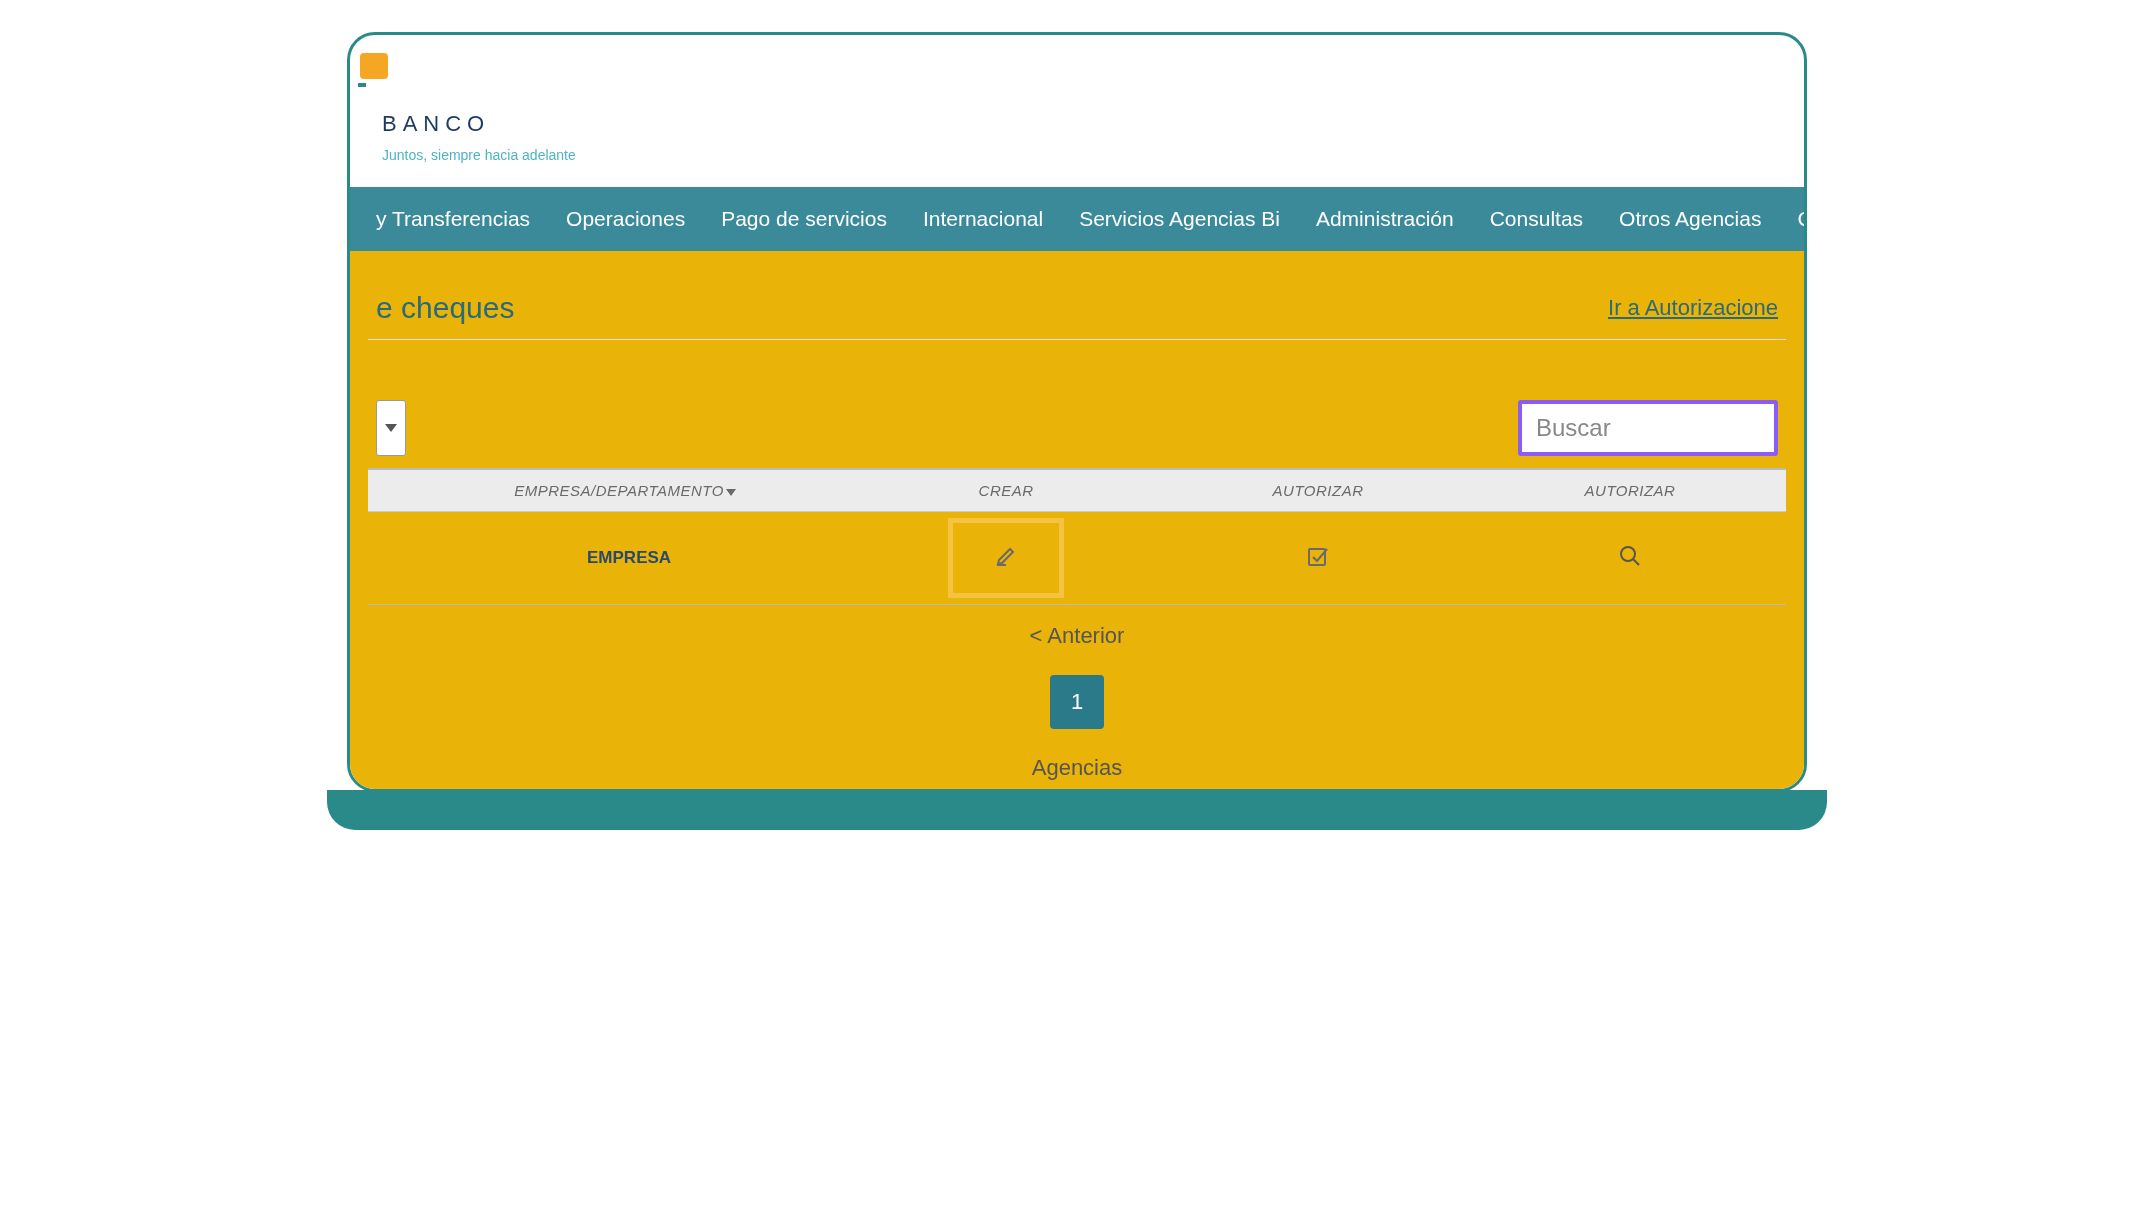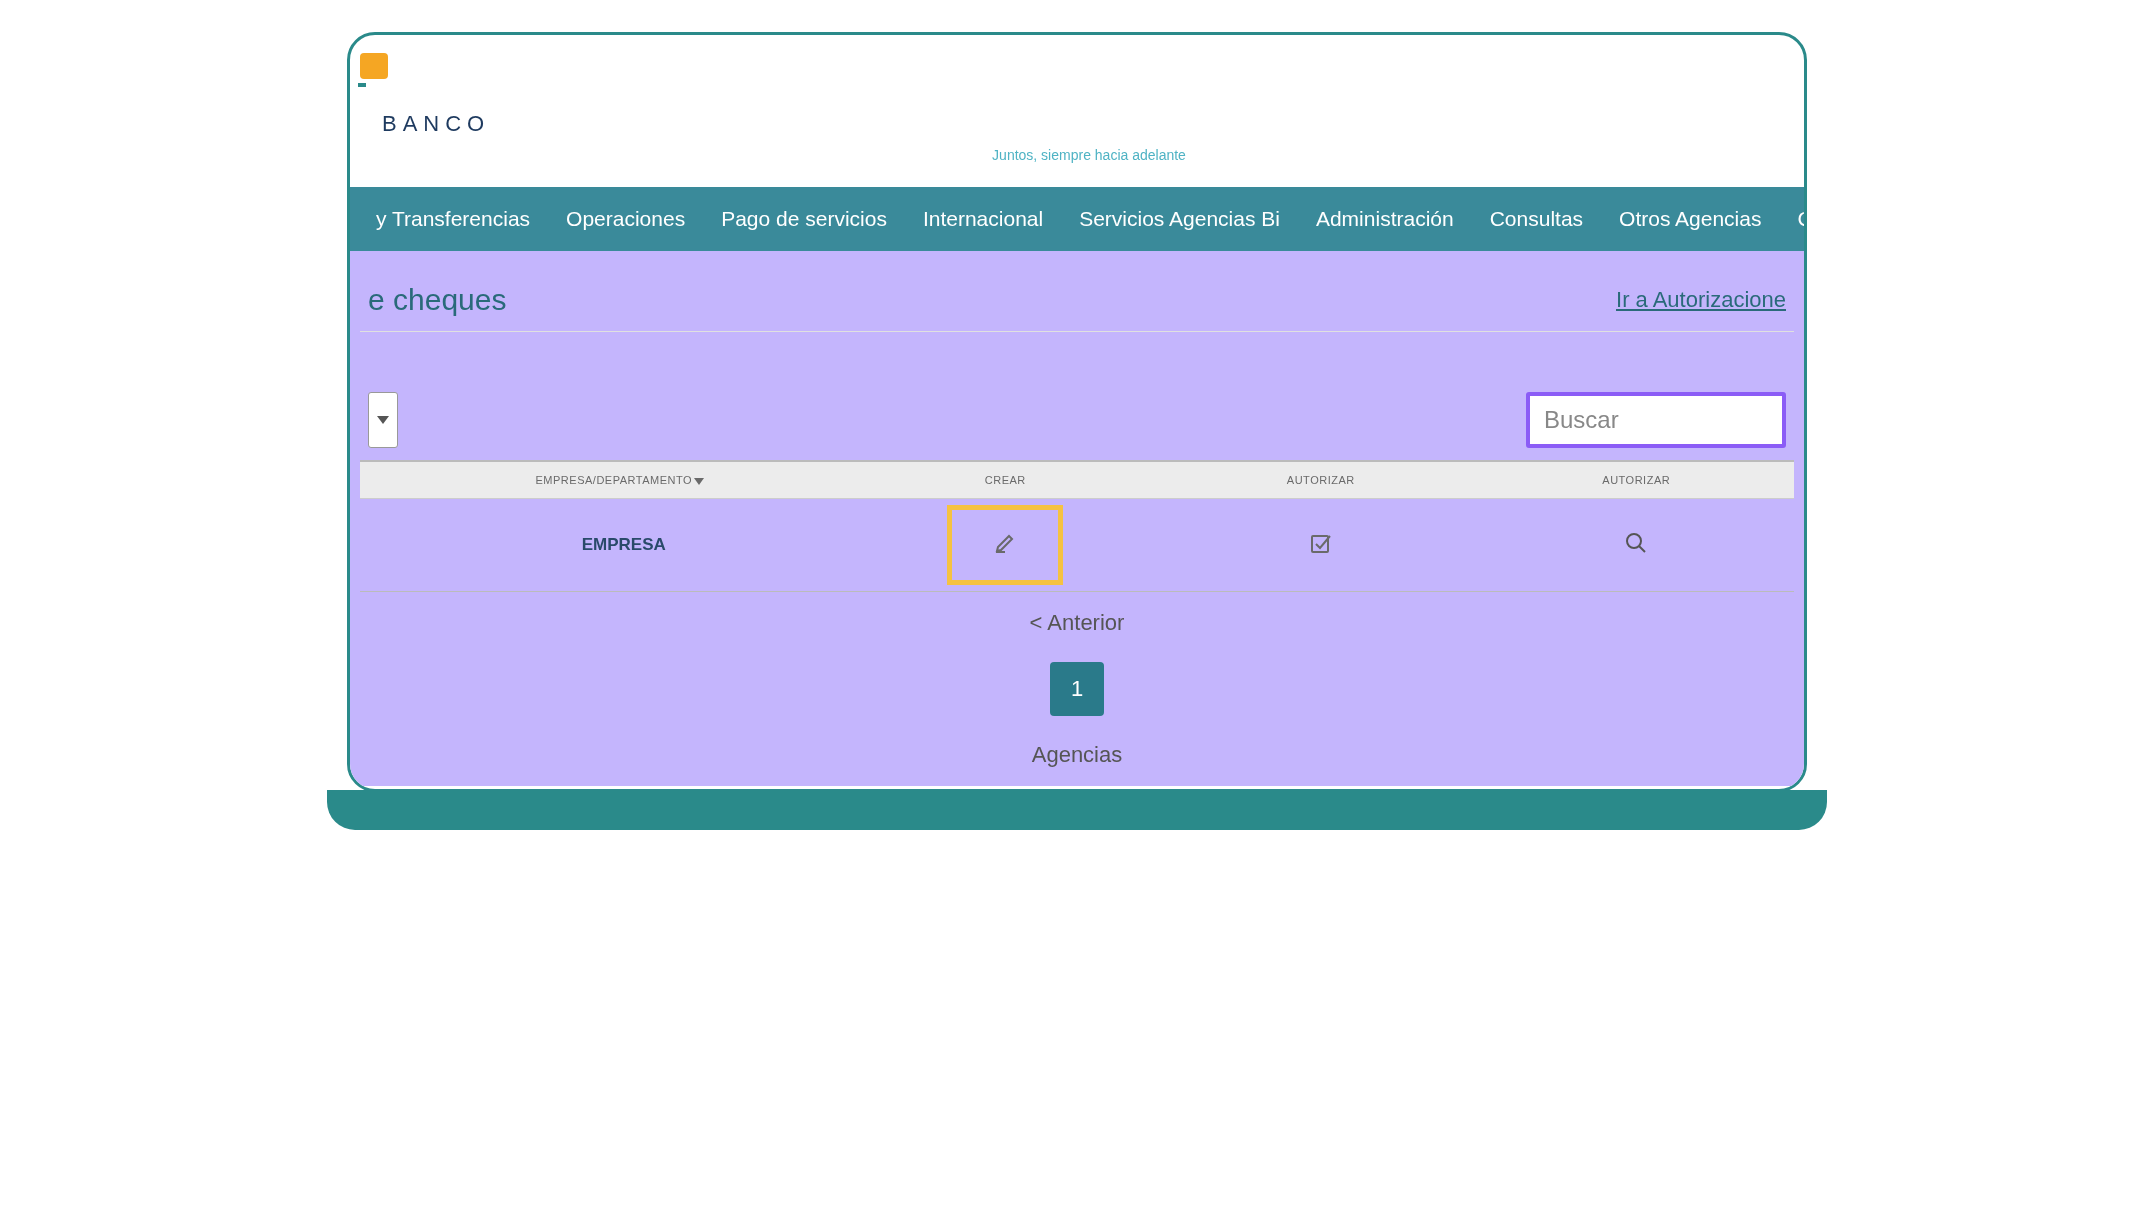--- a/index.html
+++ b/index.html
@@ -58,42 +58,41 @@
       letter-spacing: 6px;
       font-size: 22px;
       font-weight: 400;
       line-height: 1.2;
     }
     .brand-tagline {
       color: #4fb3c4;
       font-size: 14px;
       margin-top: 10px;
       font-weight: 500;
-      text-align: center;
     }
 
     .nav-bar {
       background: #3a8a9a;
       display: flex;
       align-items: center;
       height: 64px;
       overflow: hidden;
       white-space: nowrap;
       padding-left: 8px;
     }
     .nav-item {
       color: #fff;
       font-size: 21px;
       padding: 0 18px;
       cursor: pointer;
     }
 
     .page-body {
-      padding: 10px;
-      background: #c4b5fd;
+      padding: 18px;
+      background: #eab308;
     }
 
     .page-header-row {
       display: flex;
       justify-content: space-between;
       align-items: center;
       padding: 22px 8px 14px 8px;
       border-bottom: 1px solid #e0e0e0;
       margin: 0 0 60px 0;
     }
@@ -148,25 +147,26 @@
       border-collapse: collapse;
       border-top: 2px solid #bbb;
       border-bottom: 1px solid #bbb;
     }
     .data-table thead tr {
       background: #ececec;
     }
     .data-table th {
       font-weight: 400;
       color: #6a6a6a;
-      font-size: 11px;
+      font-size: 15px;
       letter-spacing: 0.5px;
       padding: 12px 8px;
       text-align: center;
       border-bottom: 1px solid #ccc;
+      font-style: italic;
     }
     .data-table th:first-child {
       text-align: center;
       padding-left: 40px;
     }
     .sort-caret {
       display: inline-block;
       margin-left: 2px;
       width: 0; height: 0;
       border-left: 5px solid transparent;

